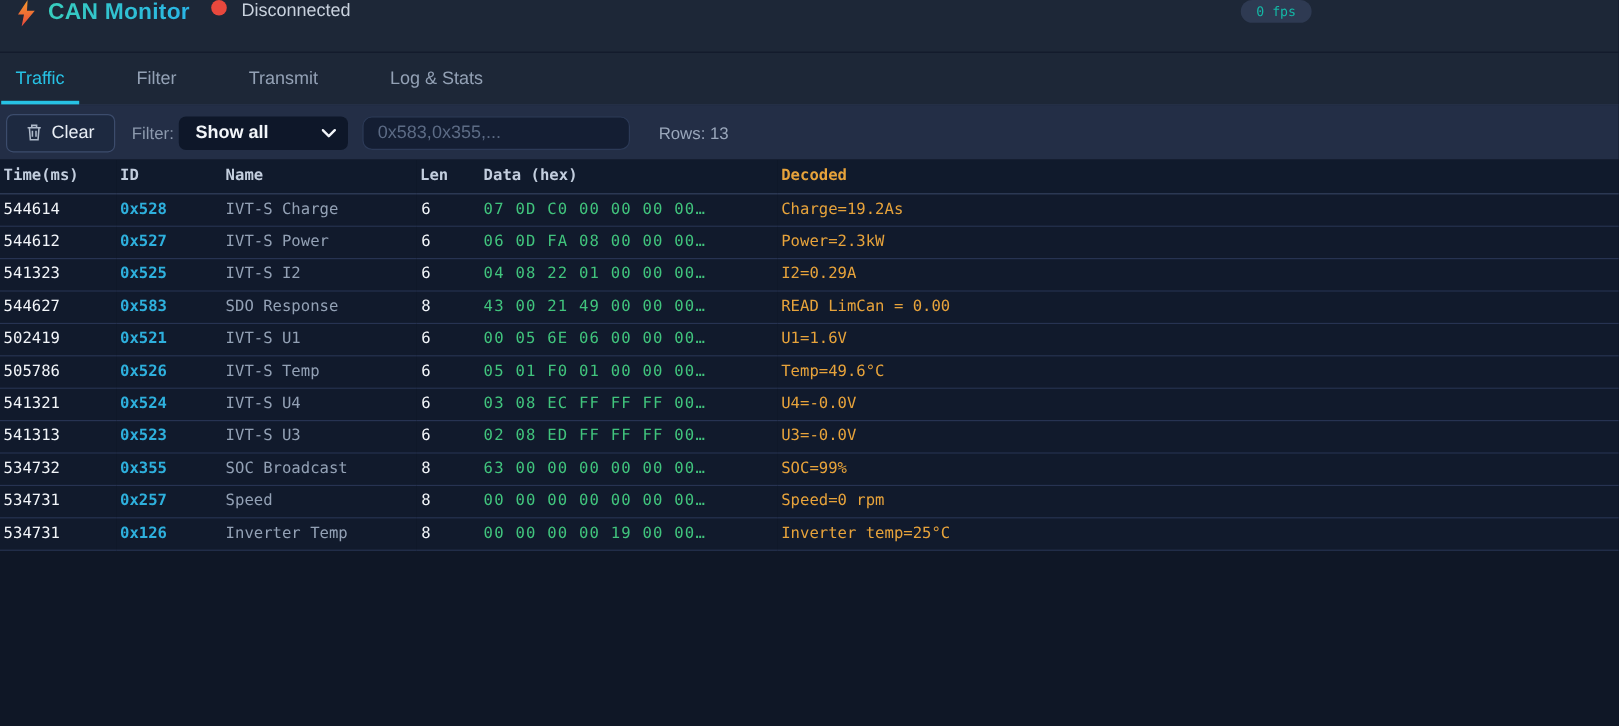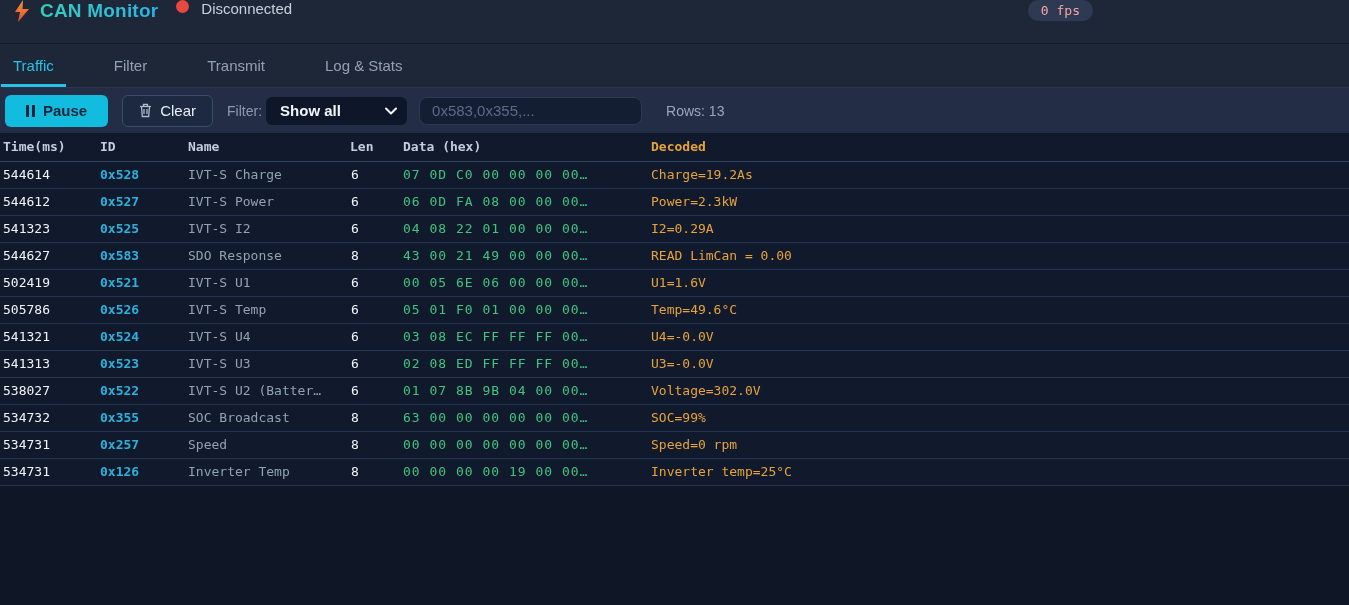--- a/index.html
+++ b/index.html
@@ -35,22 +35,22 @@
     background: #e8483d; margin-right: 12px;
   }
   .status-text { font-size: 15px; color: #c8d1dd; }
   .fps-badge {
     margin-left: auto;
     margin-right: 242px;
     background: #2e3a52;
     border-radius: 12px;
     padding: 3px 13px;
     font-family: "DejaVu Sans Mono", monospace;
-    font-size: 13px;
-    color: #fca5a5;
+    font-size: 11px;
+    color: #14b8a6;
   }
 
   
   .tabbar {
     height: 44px;
     background: #1d2737;
     display: flex;
     align-items: stretch;
     padding: 0 1px;
     border-bottom: 1px solid #2a3650;
@@ -195,27 +195,20 @@
     </div>
   <div class="tab">
       <span>Transmit</span>
     </div>
   <div class="tab">
       <span>Log &amp; Stats</span>
     </div>
 </div>
 
 <div class="toolbar">
-  <button class="btn btn-pause">
-    <span class="pause-glyph">
-        <i></i>
-        <i></i>
-      </span>
-    <span>Pause</span>
-  </button>
   <button class="btn btn-clear">
     <svg width="13" height="15" viewBox="0 0 13 15">
       <g fill="none" stroke="#aeb9c9" stroke-width="1.3">
         <path d="M1 3.5h11"></path>
           <path d="M4.5 3.5v-2h4v2"></path>
         <path d="M2.5 3.5l.8 10h6.4l.8-10"></path>
         <path d="M5 6v5 M8 6v5"></path>
       </g>
     </svg>
     <span>Clear</span>
@@ -310,28 +303,20 @@
         </tr>
         <tr>
           <td class="col-time">541313</td>
           <td class="col-id">0x523</td>
           <td class="col-name">IVT-S U3</td>
           <td class="col-len">6</td>
           <td class="col-data">02 08 ED FF FF FF 00…</td>
           <td class="col-decoded">U3=-0.0V</td>
         </tr>
         <tr>
-          <td class="col-time">538027</td>
-          <td class="col-id">0x522</td>
-          <td class="col-name">IVT-S U2 (Batter…</td>
-          <td class="col-len">6</td>
-          <td class="col-data">01 07 8B 9B 04 00 00…</td>
-          <td class="col-decoded">Voltage=302.0V</td>
-        </tr>
-        <tr>
           <td class="col-time">534732</td>
           <td class="col-id">0x355</td>
           <td class="col-name">SOC Broadcast</td>
           <td class="col-len">8</td>
           <td class="col-data">63 00 00 00 00 00 00…</td>
           <td class="col-decoded">SOC=99%</td>
         </tr>
         <tr>
           <td class="col-time">534731</td>
           <td class="col-id">0x257</td>

